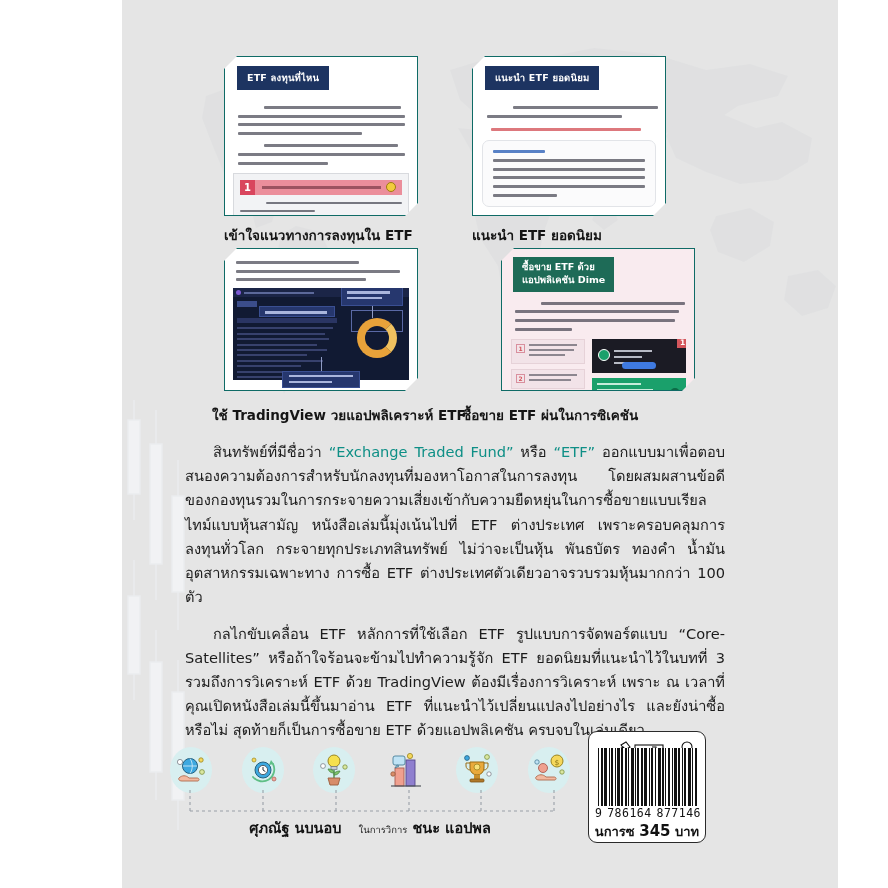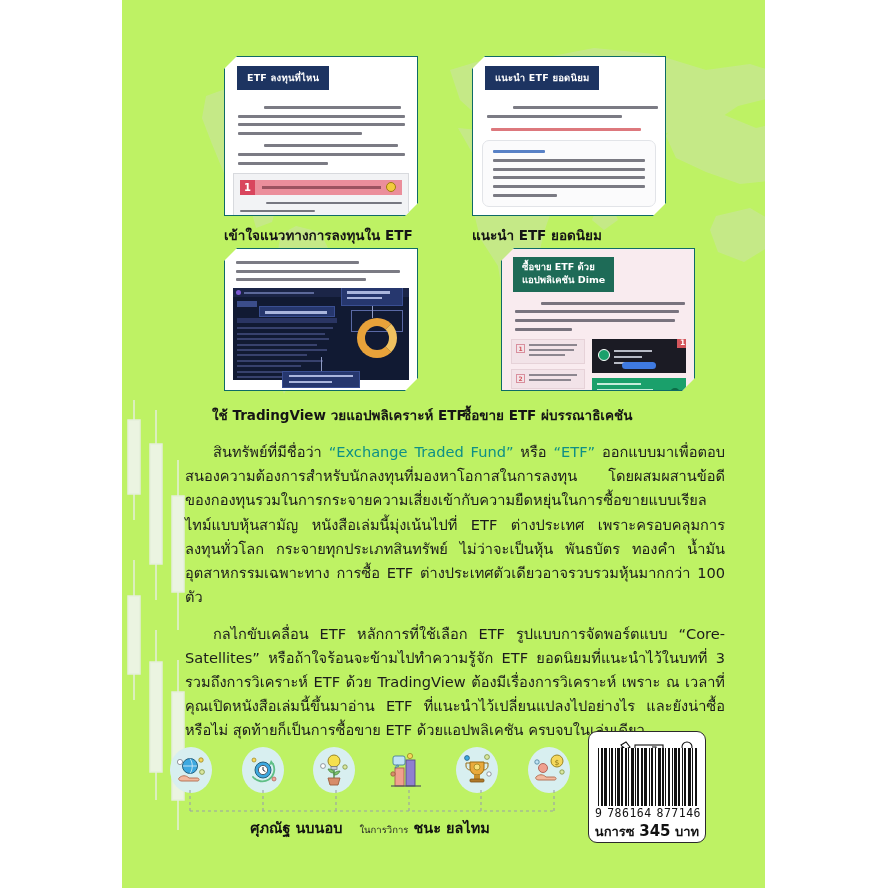--- a/index.html
+++ b/index.html
@@ -4,22 +4,22 @@
 <style>
   * { box-sizing: border-box; margin: 0; padding: 0; }
   html, body {
     width: 888px; height: 888px;
     background: #ffffff;
     font-family: "DejaVu Sans", "Liberation Sans", sans-serif;
     overflow: hidden;
   }
   #page {
     position: relative;
-    width: 765px; height: 888px;
-    background: #bef264;
+    width: 838px; height: 888px;
+    background: #e5e5e5;
     overflow: hidden;
   }
 
   
   #bg-map {
     position: absolute; left: 120px; top: 0px;
     width: 768px; height: 460px;
     opacity: 0.30;
     pointer-events: none;
   }
@@ -438,21 +438,21 @@
             <span class="pline" style="left:5px; top:5px; width:44px; background:#d9f5e8;"></span>
             <span class="pline" style="left:5px; top:11px; width:56px; background:#d9f5e8;"></span>
 
             <span style="position:absolute; right:6px; top:10px; width:10px; height:10px; border-radius:50%; background:#0d6b46;"></span>
           </div>
 
         </div>
       </div>
     </div>
   </div>
-  <div class="caption" style="left:462px; top:404px; width:214px;">ซื้อขาย ETF ผ่บรรณาธิเคชัน</div>
+  <div class="caption" style="left:462px; top:404px; width:214px;">ซื้อขาย ETF ผ่นในการซิเคชัน</div>
 
   <div id="copy">
     <p>
       <span>สินทรัพย์ที่มีชื่อว่า </span><span class="teal">“Exchange Traded Fund”</span><span> หรือ </span><span class="teal">“ETF”</span><span> ออกแบบมาเพื่อตอบสนองความต้องการสำหรับนักลงทุนที่มองหาโอกาสในการลงทุน โดยผสมผสานข้อดีของกองทุนรวมในการกระจายความเสี่ยงเข้ากับความยืดหยุ่นในการซื้อขายแบบเรียลไทม์แบบหุ้นสามัญ หนังสือเล่มนี้มุ่งเน้นไปที่ ETF ต่างประเทศ เพราะครอบคลุมการลงทุนทั่วโลก กระจายทุกประเภทสินทรัพย์ ไม่ว่าจะเป็นหุ้น พันธบัตร ทองคำ น้ำมัน อุตสาหกรรมเฉพาะทาง การซื้อ ETF ต่างประเทศตัวเดียวอาจรวบรวมหุ้นมากกว่า 100 ตัว</span>
     </p>
     <p>กลไกขับเคลื่อน ETF หลักการที่ใช้เลือก ETF รูปแบบการจัดพอร์ตแบบ “Core-Satellites” หรือถ้าใจร้อนจะข้ามไปทำความรู้จัก ETF ยอดนิยมที่แนะนำไว้ในบทที่ 3 รวมถึงการวิเคราะห์ ETF ด้วย TradingView  ต้องมีเรื่องการวิเคราะห์ เพราะ ณ เวลาที่คุณเปิดหนังสือเล่มนี้ขึ้นมาอ่าน ETF ที่แนะนำไว้เปลี่ยนแปลงไปอย่างไร และยังน่าซื้อหรือไม่ สุดท้ายก็เป็นการซื้อขาย ETF ด้วยแอปพลิเคชัน ครบจบในเล่มเดียว</p>
   </div>
 
   <div id="icons">
 
@@ -536,21 +536,21 @@
       <line x1="223" y1="0" x2="223" y2="21"></line>
       <line x1="295" y1="0" x2="295" y2="21"></line>
       <line x1="368" y1="0" x2="368" y2="21"></line>
       <line x1="4" y1="21" x2="368" y2="21"></line>
     </g>
   </svg>
 
   <div id="authors">
     <span class="a-main">ศุภณัฐ นบนอบ</span>
     <span class="a-role">ในการวิการ</span>
-    <span class="a-ed">ชนะ ยลไทม</span>
+    <span class="a-ed">ชนะ แอปพล</span>
   </div>
 
   <div id="barcode-box">
     <svg id="bc-art" viewBox="0 0 102 48">
       <g fill="none" stroke="#111" stroke-width="1.1">
         <circle cx="16" cy="33" r="11"></circle>
         <path d="M5 33h22M16 22c5 5 5 17 0 22M16 22c-5 5-5 17 0 22"></path>
         <path d="M20 14l6-4 5 5-6 4z"></path>
           <path d="M24 8l5-3 4 5-5 3z"></path>
         <rect x="38" y="8" width="28" height="20"></rect>

